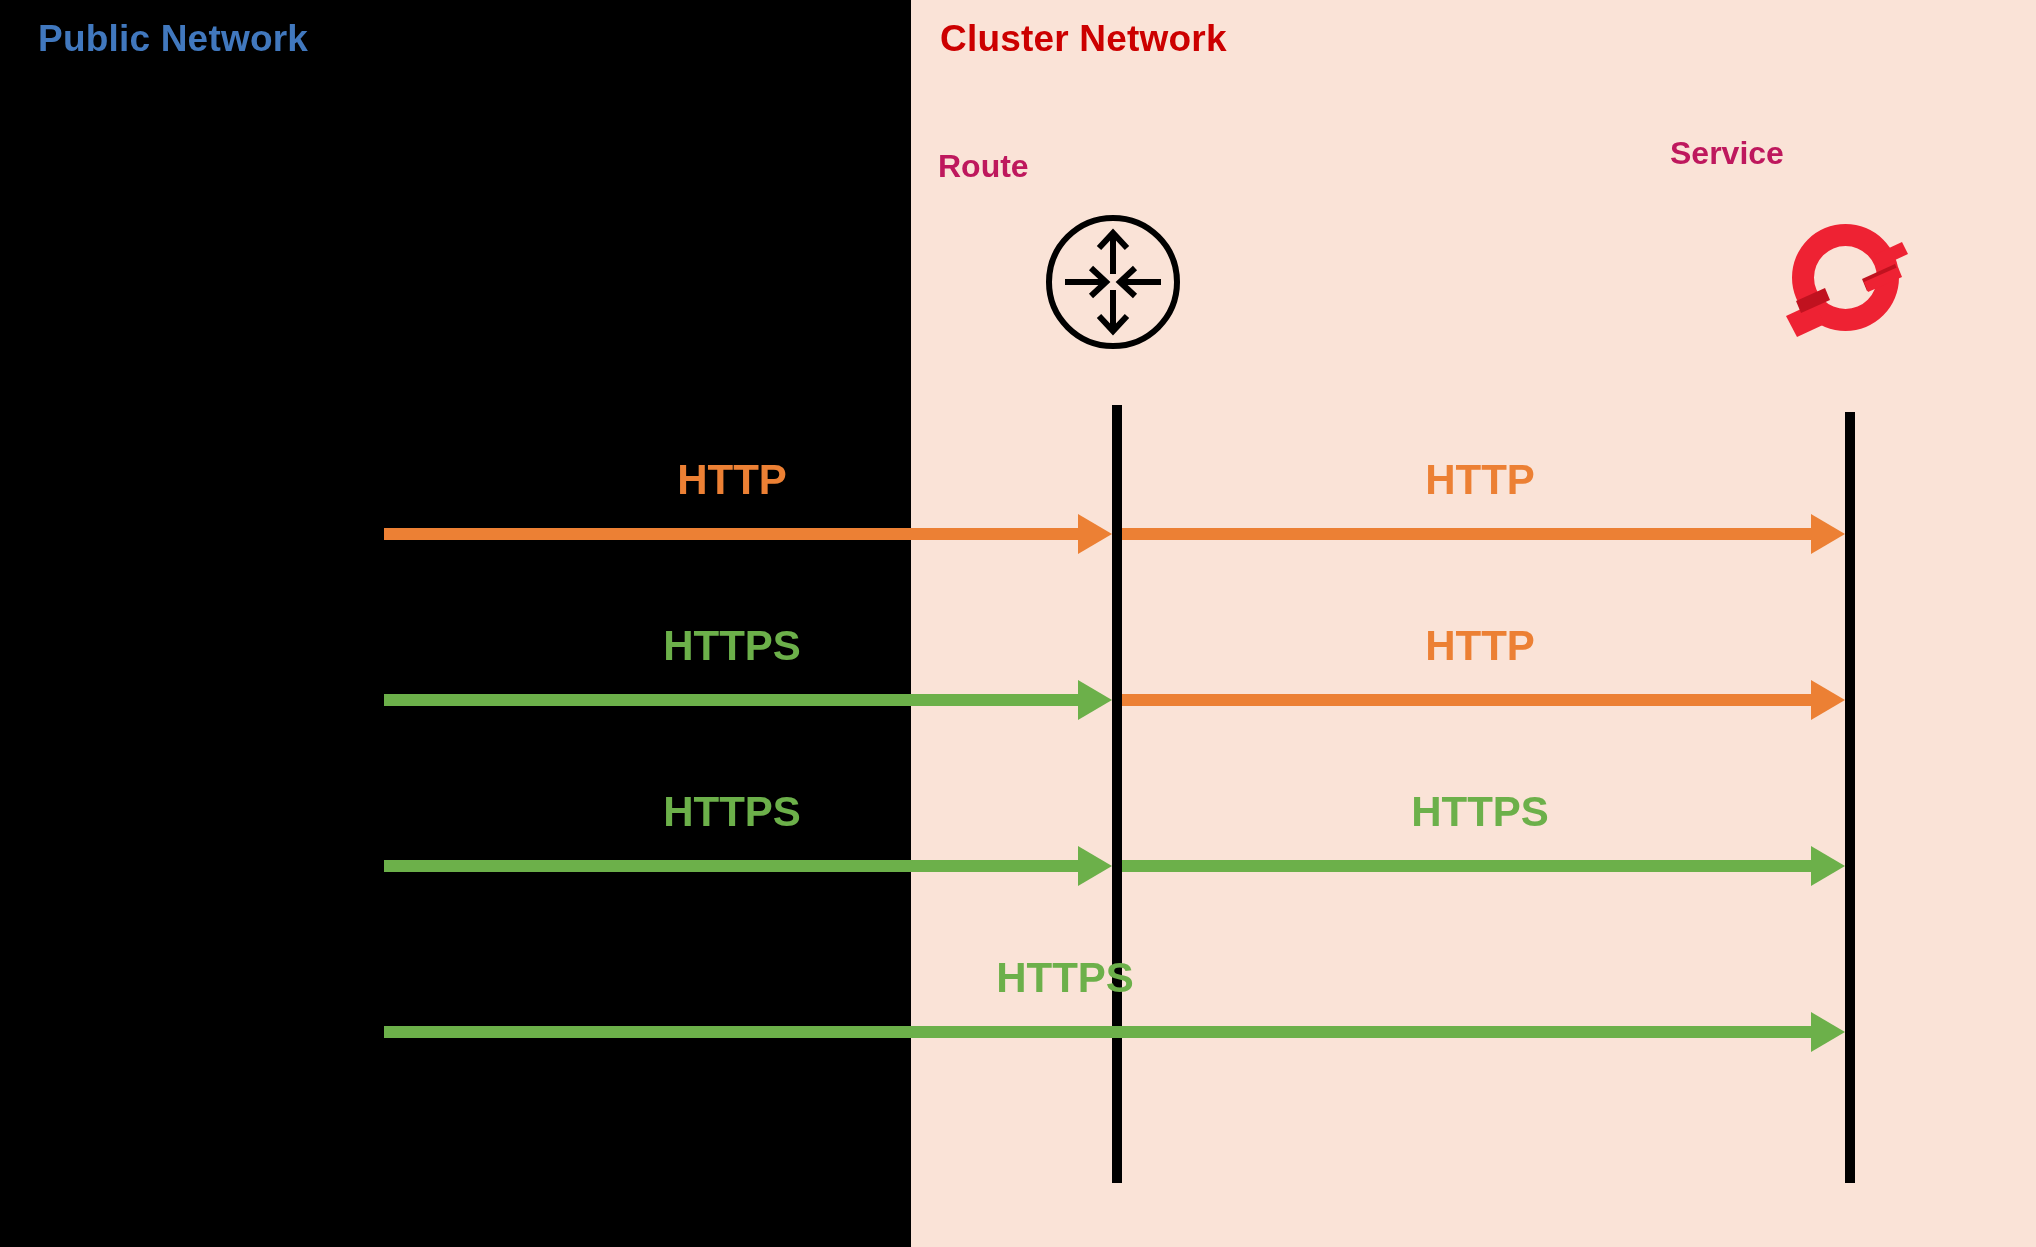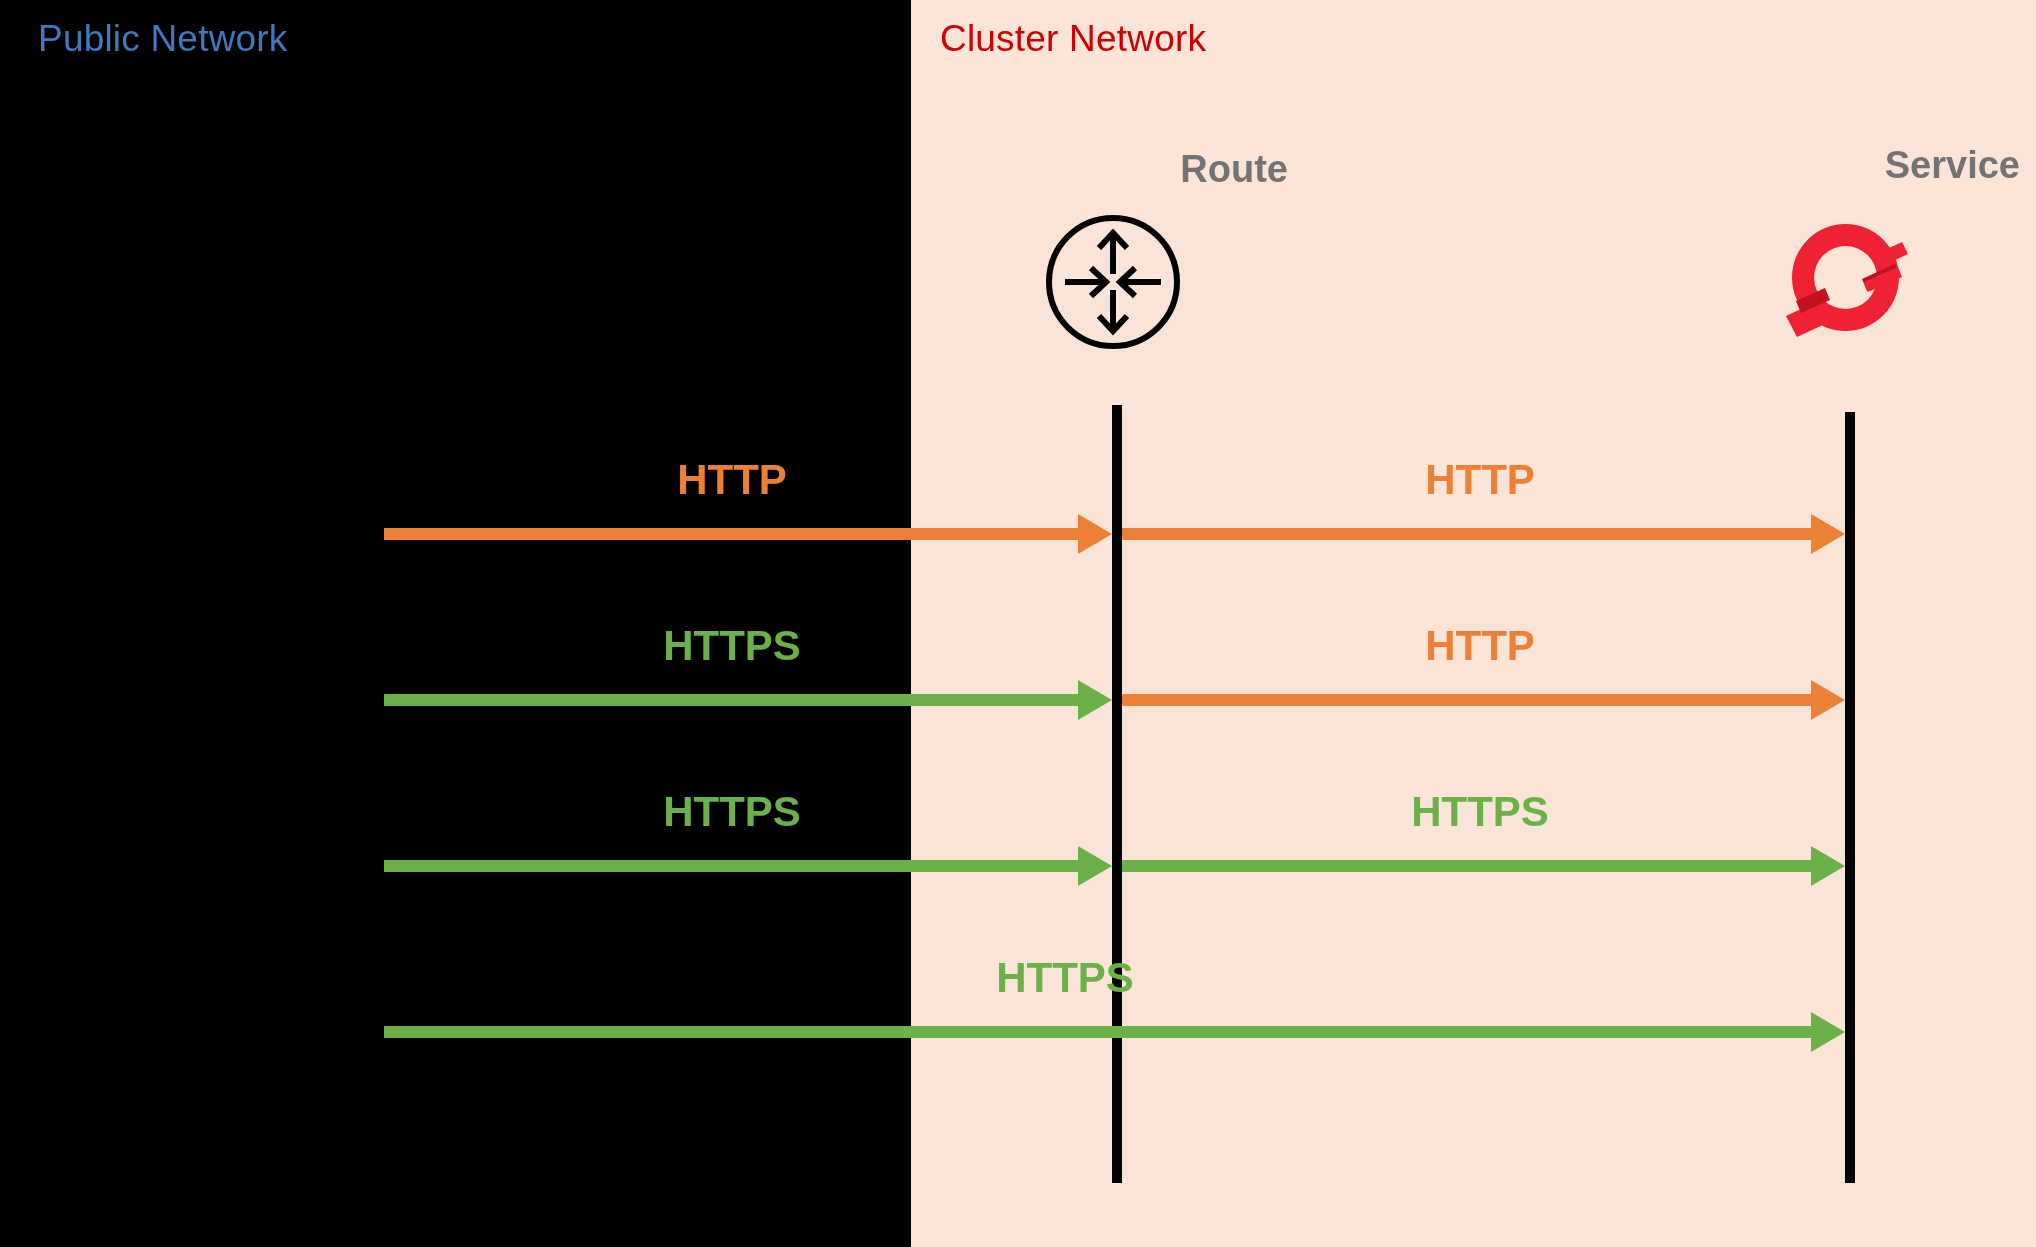--- a/index.html
+++ b/index.html
@@ -25,49 +25,49 @@
     background: #000000;
   }
   #zone-cluster {
     left: 911px;
     right: 0;
     background: #fae3d7;
   }
   .zone-label {
     position: absolute;
     font-size: 37px;
-    font-weight: 400;
+    font-weight: 700;
     letter-spacing: 0.2px;
     white-space: nowrap;
   }
   #label-public {
     left: 38px;
     top: 18px;
   }
   #label-cluster {
     left: 940px;
     top: 18px;
     text-align: center;
   }
   .node-title {
     position: absolute;
-    font-size: 38px;
+    font-size: 32px;
     font-weight: bold;
-    color: #737373;
+    color: #be185d;
     white-space: nowrap;
-    text-align: right;
+    text-align: left;
   }
   #title-route {
     left: 938px;
     top: 148px;
     width: 350px;
   }
   #title-service {
     left: 1670px;
-    top: 144px;
+    top: 135px;
     width: 350px;
   }
   .node-icon {
     position: absolute;
   }
   #icon-route {
     left: 1043px;
     top: 212px;
     width: 140px;
     height: 140px;

